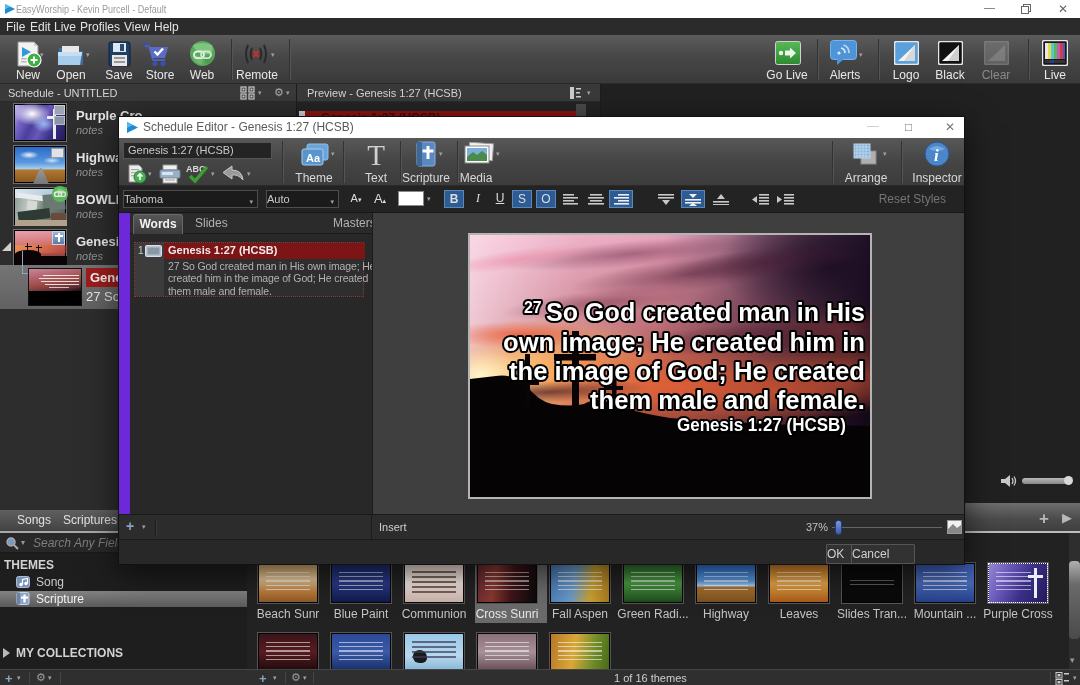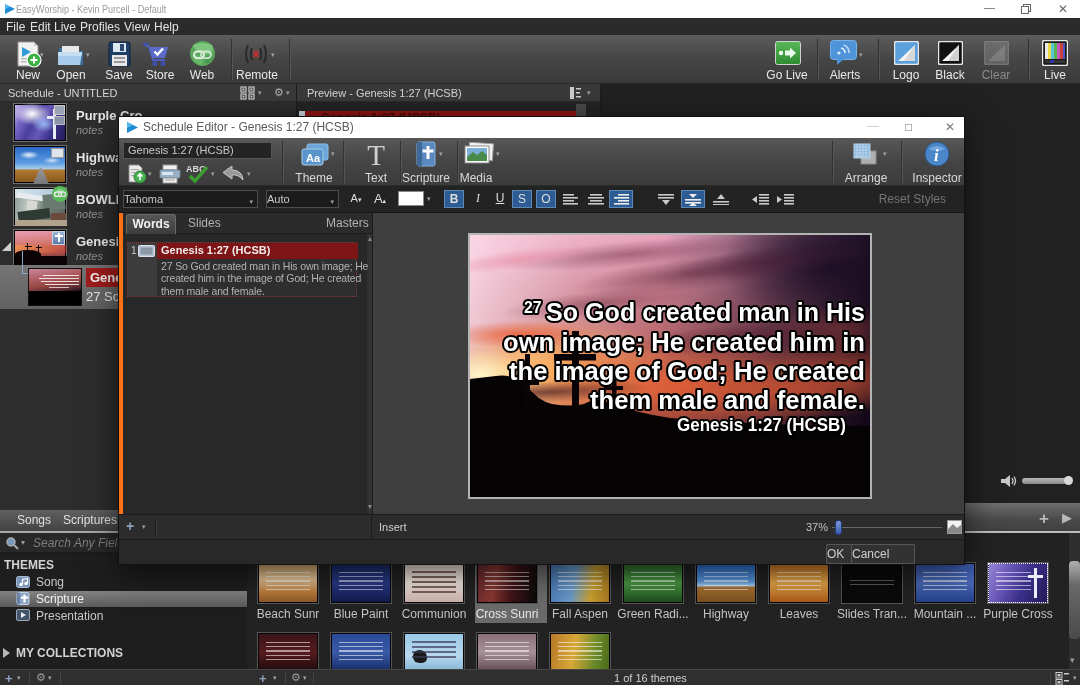--- a/index.html
+++ b/index.html
@@ -29,25 +29,25 @@
 #themetree{left:0;top:553px;width:247px;height:117px;background:#1e1e1e;color:#c9c9c9;font-size:12px}
 .trow{position:absolute;left:0;width:247px;height:15px}
 #botleft{left:0;top:669px;width:247px;height:16px;background:#2f2f2f;border-top:1px solid #454545}
 #botthemes{left:247px;top:669px;width:833px;height:16px;background:#2f2f2f;border-top:1px solid #454545;color:#cfcfcf;font-size:11px}
 
 #themesgrid{left:247px;top:531px;width:833px;height:138px;background:#222;overflow:hidden;border-top:2px solid #bdbdbd}
 .tcell{position:absolute;width:60px;height:40px;border:1px solid #060606;box-shadow:0 0 0 1px #555}
 .tlabel{position:absolute;top:74px;width:72px;text-align:center;color:#c3c3c3;font-size:12px;white-space:nowrap;overflow:hidden}
 .tlines{position:absolute;left:7px;right:7px;top:6px;bottom:9px;background:repeating-linear-gradient(rgba(255,255,255,0) 0 1.6px,rgba(255,255,255,.55) 1.6px 2.8px,rgba(255,255,255,0) 2.8px 4.4px)}
 
-#dlg{left:118px;top:116px;width:847px;height:449px;background:#f97316;box-shadow:0 8px 30px rgba(0,0,0,.6);border:1px solid #111}
+#dlg{left:118px;top:116px;width:847px;height:449px;background:#6d28d9;box-shadow:0 8px 30px rgba(0,0,0,.6);border:1px solid #111}
 #dtitle{left:0;top:0;width:845px;height:21px;background:#fff;color:#5a5a5a;font-size:12px}
 #dtool{left:0;top:21px;width:845px;height:48px;background:linear-gradient(#585858,#454545 50%,#3c3c3c);border-bottom:1px solid #2a2a2a}
 #dformat{left:0;top:69px;width:845px;height:27px;background:#232323;border-bottom:1px solid #171717}
-#dleft{left:4px;top:96px;width:253px;height:301px;background:#262626}
+#dleft{left:11px;top:96px;width:253px;height:301px;background:#262626}
 #dright{left:253px;top:96px;width:592px;height:301px;background:#3f3f3f;border-left:1px solid #1b1b1b}
 #dstatus{left:0;top:397px;width:845px;height:25px;background:#2c2c2c;border-top:1px solid #1b1b1b;color:#cfcfcf;font-size:11px}
 #dfooter{left:0;top:422px;width:845px;height:25px;background:#282828;border-top:1px solid #1b1b1b}
 .dbtn{position:absolute;top:4px;width:64px;height:20px;background:#323232;border:1px solid #565656;color:#cfcfcf;font-size:12px;line-height:18px;border-radius:1px}
 .fsel{position:absolute;top:4px;height:18px;background:#1b1b1b;border:1px solid #4e4e4e;color:#c9c9c9;font-size:11px;line-height:16px;}
 .fbtn{position:absolute;top:4px;width:20px;height:18px;text-align:center;color:#ddd;font-size:12px;line-height:17px}
 .fon{background:#2d5c94;border:1px solid #5e88b4}
 .r2{height:38px !important}
 </style></head>
 <body>
@@ -324,27 +324,20 @@
   </div>
   <div class="abs" style="left:0;top:38px;width:247px;height:16px;background:linear-gradient(#828282,#5a5a5a)"></div>
   <div class="trow" style="top:39px">
     <svg class="abs" style="left:16px;top:0px" width="14" height="13">
           <rect x="1" y="0.5" width="12" height="12" rx="1.5" fill="#8aa4c4" stroke="#c8d4e4"></rect>
           <rect x="1" y="0.5" width="3" height="12" fill="#6a84a8"></rect>
           <rect x="7.4" y="2.5" width="2.2" height="8" fill="#fff"></rect>
           <rect x="5" y="4.5" width="7" height="2.2" fill="#fff"></rect>
         </svg>
     <span class="abs" style="left:36px;top:0;color:#f2f2f2">Scripture</span>
-  </div>
-  <div class="trow" style="top:56px">
-    <svg class="abs" style="left:16px;top:0px" width="14" height="12">
-          <rect x="0.5" y="0.5" width="13" height="11" rx="1.5" fill="#44546a" stroke="#9aa8bc"></rect>
-          <polygon points="5,3 10,6 5,9" fill="#e8eef4"></polygon>
-        </svg>
-    <span class="abs" style="left:36px;top:0">Presentation</span>
   </div>
   <div class="trow" style="top:93px">
     <svg class="abs" style="left:3px;top:2px" width="7" height="10">
           <polygon points="0,0 7,5 0,10" fill="#b8b8b8"></polygon>
         </svg>
     <span class="abs" style="left:16px;top:0;font-weight:bold;color:#d2d2d2">MY COLLECTIONS</span>
   </div>
 </div>
 
 <div class="abs" id="prevpanel">

